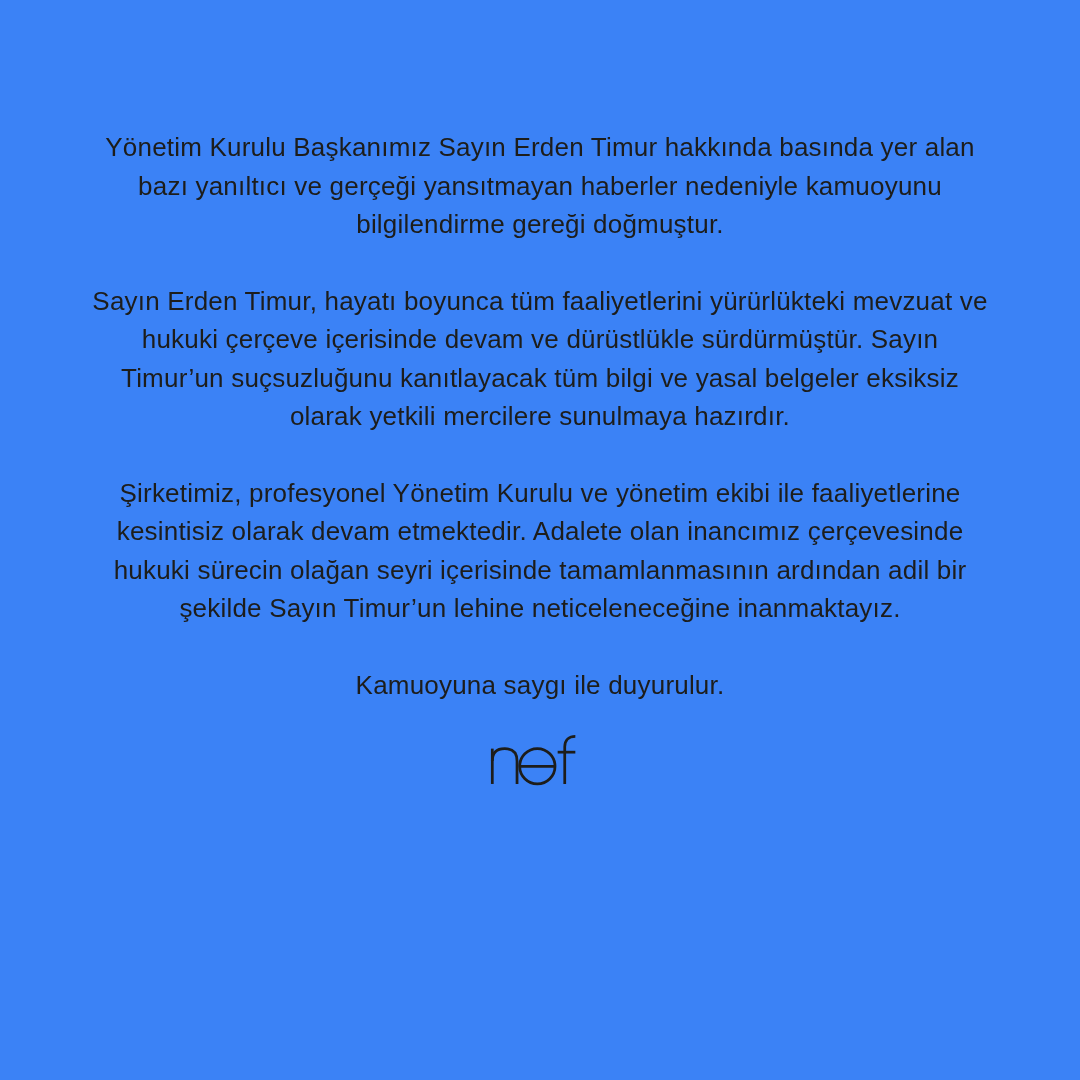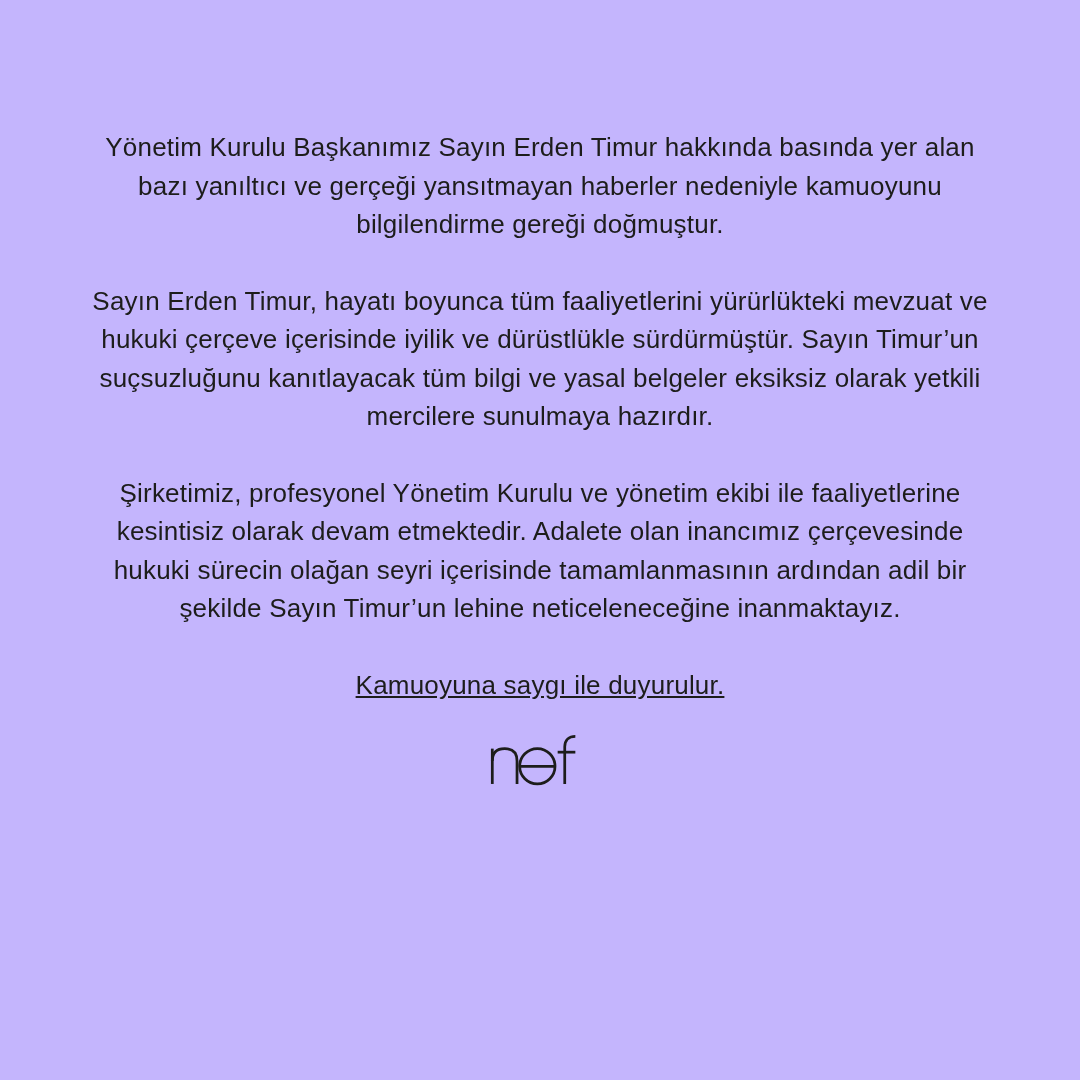--- a/index.html
+++ b/index.html
@@ -12,38 +12,37 @@
   body {
     font-family: "Liberation Sans", sans-serif;
     color: #1d1d1b;
   }
   .canvas {
     width: 1080px;
     height: 1080px;
     display: flex;
     flex-direction: column;
     align-items: center;
-    background: #c4b5fd;
+    background: #3b82f6;
   }
   .text-block {
     width: 900px;
     margin-top: 128px;
     text-align: center;
   }
   .text-block p {
     font-size: 26px;
     line-height: 38.5px;
     font-weight: 400;
     letter-spacing: 0.2px;
     margin-bottom: 38px;
     color: #1d1d1b;
   }
   .text-block p.closing {
     margin-bottom: 0;
-    text-decoration: underline;
   }
   .logo-wrap {
     margin-top: 26px;
     display: flex;
     justify-content: center;
   }
   .logo-wrap svg {
     display: block;
   }
   .sr-only {
@@ -53,21 +52,21 @@
     clip: rect(0 0 0 0);
     white-space: nowrap;
   }
 </style>
 </head>
 <body>
 
 <div class="canvas">
   <div class="text-block">
     <p>Yönetim Kurulu Başkanımız Sayın Erden Timur hakkında basında yer alan bazı yanıltıcı ve gerçeği yansıtmayan haberler nedeniyle kamuoyunu bilgilendirme gereği doğmuştur.</p>
-    <p>Sayın Erden Timur, hayatı boyunca tüm faaliyetlerini yürürlükteki mevzuat ve hukuki çerçeve içerisinde iyilik ve dürüstlükle sürdürmüştür. Sayın Timur’un suçsuzluğunu kanıtlayacak tüm bilgi ve yasal belgeler eksiksiz olarak yetkili mercilere sunulmaya hazırdır.</p>
+    <p>Sayın Erden Timur, hayatı boyunca tüm faaliyetlerini yürürlükteki mevzuat ve hukuki çerçeve içerisinde devam ve dürüstlükle sürdürmüştür. Sayın Timur’un suçsuzluğunu kanıtlayacak tüm bilgi ve yasal belgeler eksiksiz olarak yetkili mercilere sunulmaya hazırdır.</p>
     <p>Şirketimiz, profesyonel Yönetim Kurulu ve yönetim ekibi ile faaliyetlerine kesintisiz olarak devam etmektedir. Adalete olan inancımız çerçevesinde hukuki sürecin olağan seyri içerisinde tamamlanmasının ardından adil bir şekilde Sayın Timur’un lehine neticeleneceğine inanmaktayız.</p>
     <p class="closing">Kamuoyuna saygı ile duyurulur.</p>
 
     <div class="logo-wrap">
       <span class="sr-only">nef</span>
       <svg width="106" height="62" viewBox="0 0 120 64" fill="none" stroke="#1d1d1b" stroke-width="3.1" stroke-linecap="butt">
 
         <path d="M6,58 V18"></path>
         <path d="M6,32 C6,22 12,18 20,18 C29,18 34,23 34,32 V58"></path>
 

